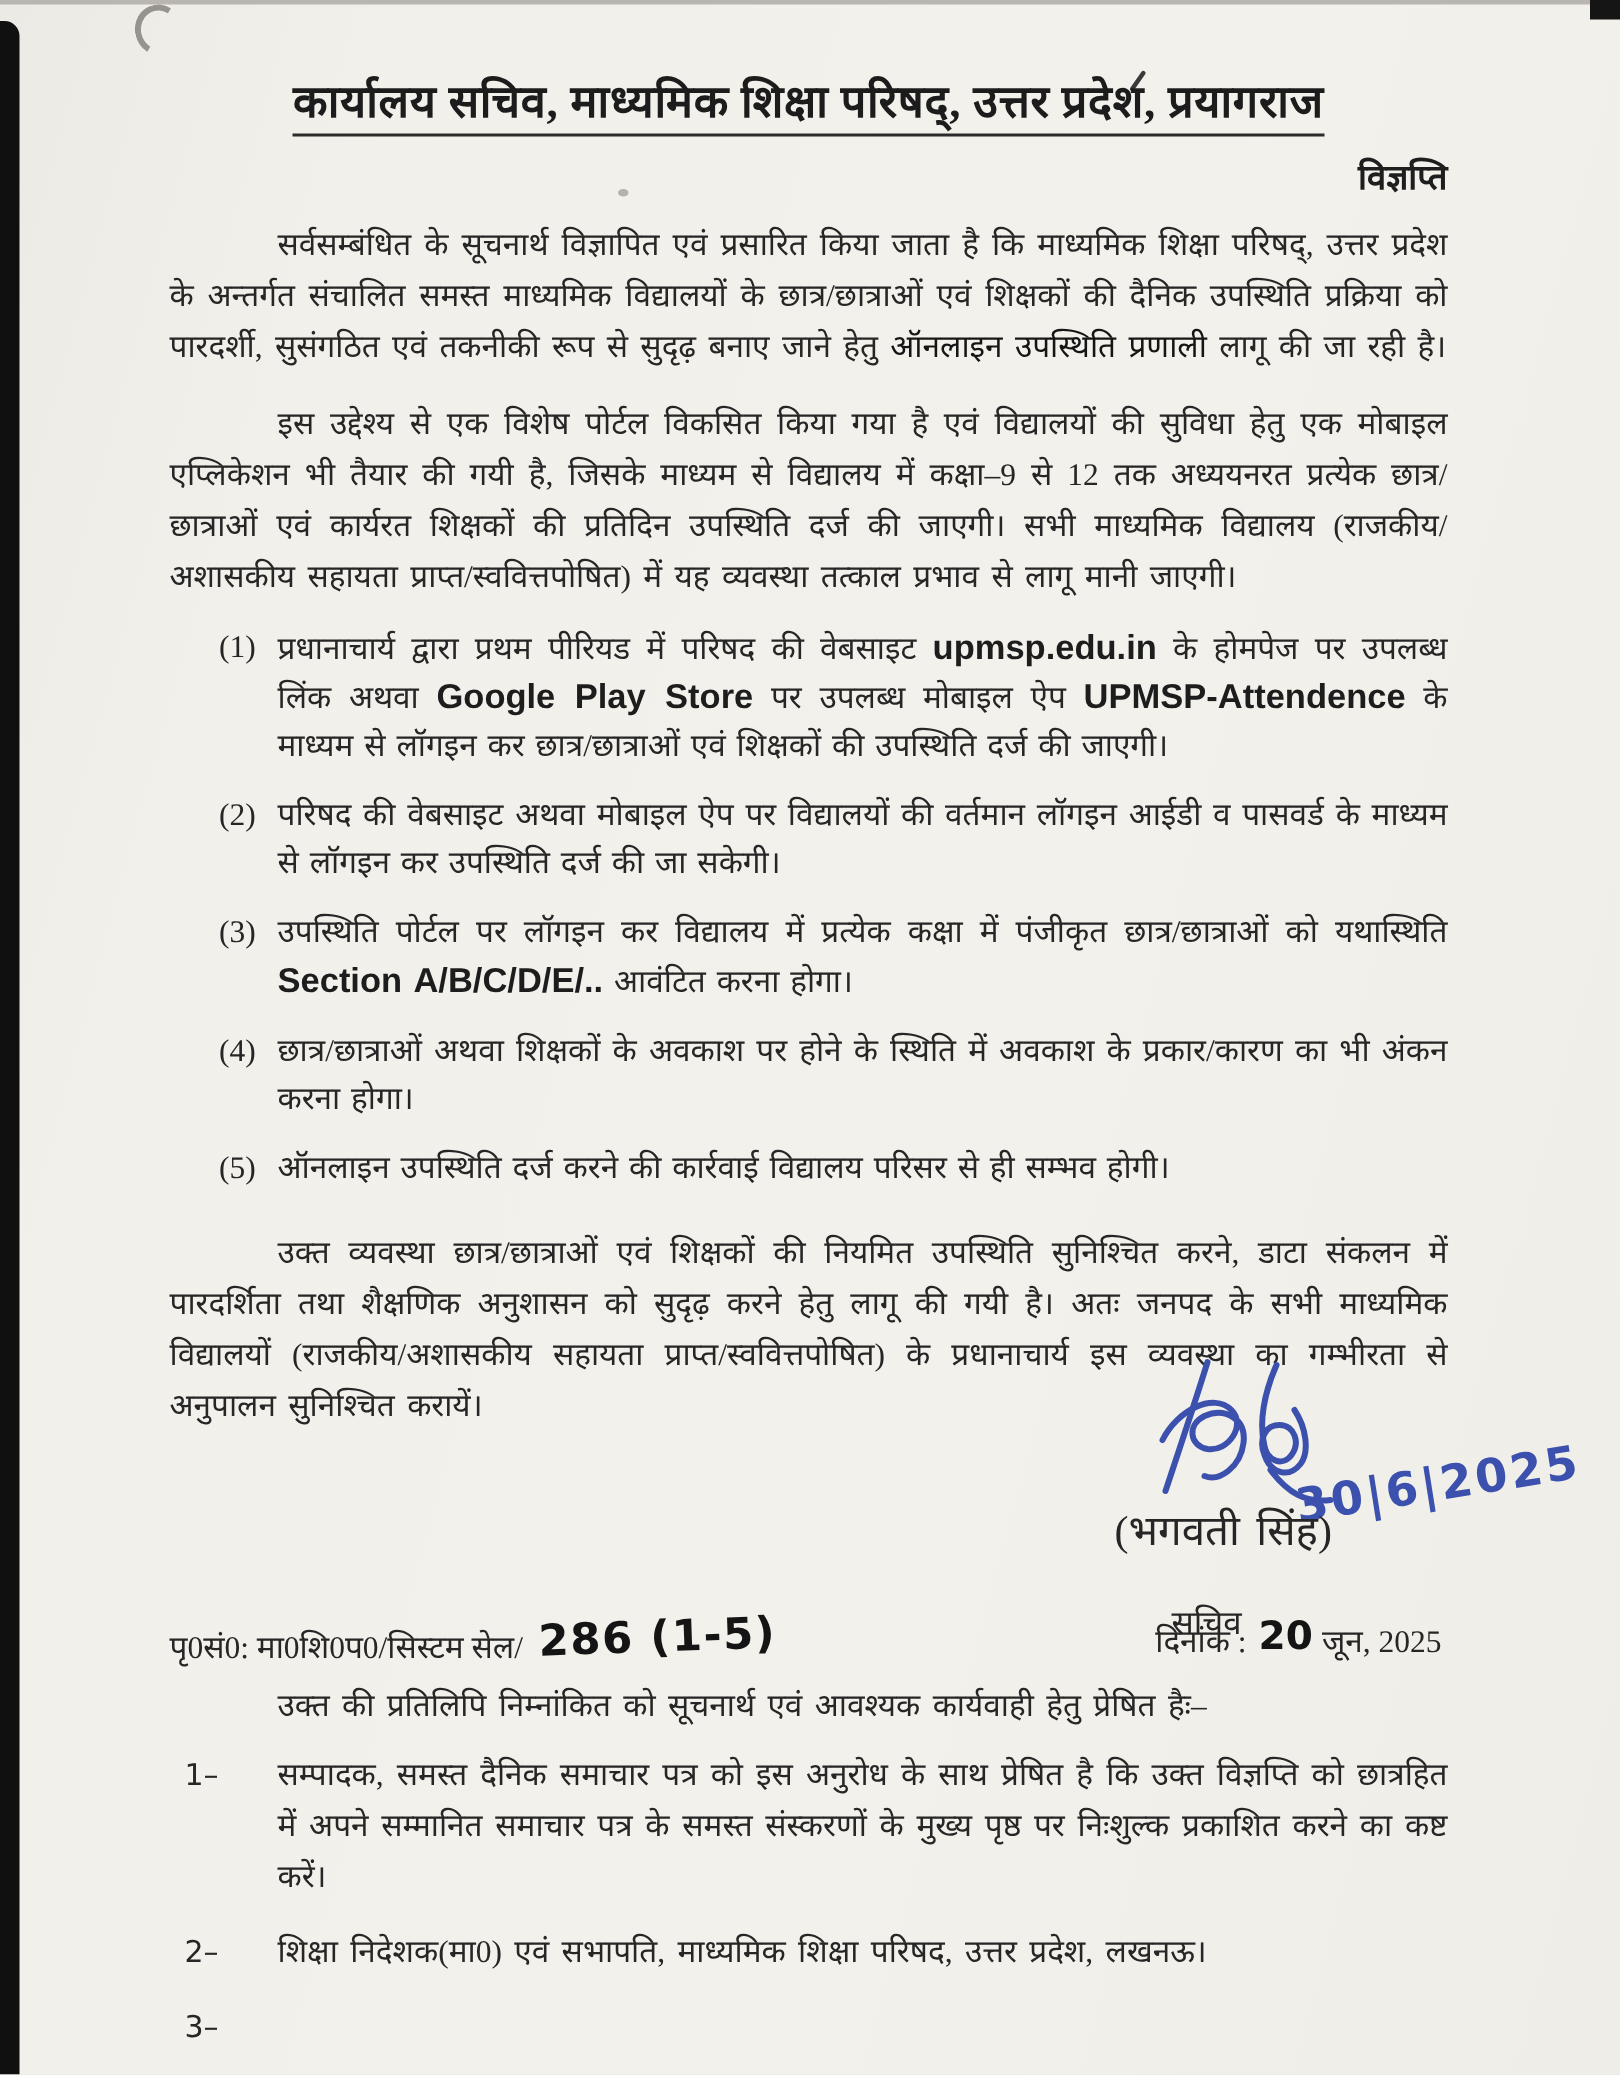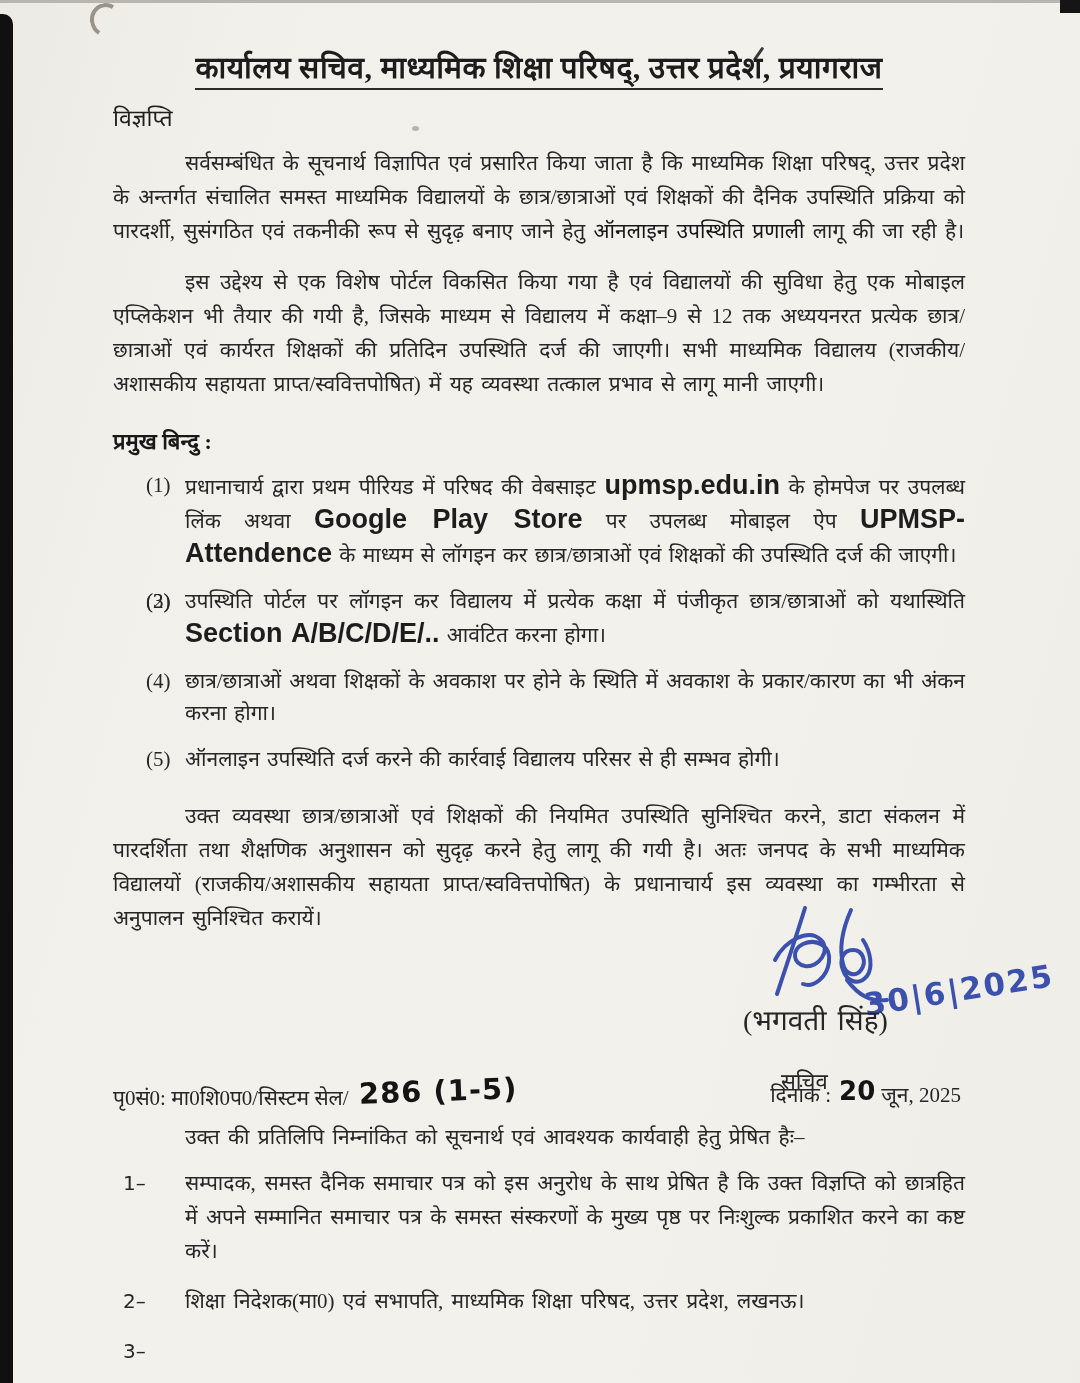--- a/index.html
+++ b/index.html
@@ -28,31 +28,31 @@
   .stray-mark{position:absolute;left:757px;top:46px;width:3px;height:16px;background:#3a3a3a;transform:rotate(35deg);border-radius:2px;}
   .smudge{position:absolute;left:412px;top:126px;width:7px;height:5px;background:#b6b3ad;border-radius:50%;}
 
   
   .content{position:absolute;left:113px;top:46px;width:852px;}
   .title{
     text-align:center;font-size:30px;font-weight:bold;color:#1c1c1c;
     margin:0;letter-spacing:0.5px;
   }
   .title .underlined{border-bottom:2px solid #2b2b2b;padding-bottom:4px;}
-  .subtitle{text-align:left;font-size:23px;font-weight:normal;color:#1e1e1e;margin-top:14px;}
+  .subtitle{text-align:right;font-size:23px;font-weight:bold;color:#1e1e1e;margin-top:14px;}
 
   .para{
     font-size:21px;line-height:34px;text-align:justify;margin:0;
     word-spacing:3px;
   }
   .para.first-indent{text-indent:72px;}
   .p1{margin-top:13px;}
   .p2{margin-top:17px;}
   .bold-dev{font-weight:normal;color:#151515;}
-  .latin{font-family:"Liberation Sans","DejaVu Sans",sans-serif;font-weight:600;font-size:27px;color:#1d1d1d;}
+  .latin{font-family:"Liberation Sans","DejaVu Sans",sans-serif;font-weight:600;font-size:23px;color:#1d1d1d;}
 
   .points-heading{font-size:22px;font-weight:bold;color:#181818;margin-top:24px;}
 
   .points{list-style:none;margin:6px 0 0 0;padding:0;}
   .points li{
     position:relative;padding-left:72px;margin-top:14px;
     font-size:21px;line-height:32px;text-align:justify;word-spacing:2px;
   }
   .points .num{position:absolute;left:33px;top:0;}
 
@@ -107,28 +107,27 @@
 
     <h1 class="title">
       <span class="underlined">कार्यालय सचिव, माध्यमिक शिक्षा परिषद्, उत्तर प्रदेश, प्रयागराज</span>
     </h1>
     <div class="subtitle">विज्ञप्ति</div>
 
     <p class="para first-indent p1"><span>सर्वसम्बंधित के सूचनार्थ विज्ञापित एवं प्रसारित किया जाता है कि माध्यमिक शिक्षा परिषद्, उत्तर प्रदेश के अन्तर्गत संचालित समस्त माध्यमिक विद्यालयों के छात्र/छात्राओं एवं शिक्षकों की दैनिक उपस्थिति प्रक्रिया को पारदर्शी, सुसंगठित एवं तकनीकी रूप से सुदृढ़ बनाए जाने हेतु </span><span class="bold-dev">ऑनलाइन उपस्थिति प्रणाली</span><span> लागू की जा रही है।</span></p>
 
     <p class="para first-indent p2">इस उद्देश्य से एक विशेष पोर्टल विकसित किया गया है एवं विद्यालयों की सुविधा हेतु एक मोबाइल एप्लिकेशन भी तैयार की गयी है, जिसके माध्यम से विद्यालय में कक्षा–9 से 12 तक अध्ययनरत प्रत्येक छात्र/छात्राओं एवं कार्यरत शिक्षकों की प्रतिदिन उपस्थिति दर्ज की जाएगी। सभी माध्यमिक विद्यालय (राजकीय/अशासकीय सहायता प्राप्त/स्ववित्तपोषित) में यह व्यवस्था तत्काल प्रभाव से लागू मानी जाएगी।</p>
 
-    <div class="points-heading">प्रमुख बिन्दु :</div>
 
     <ul class="points">
       <li>
         <span class="num">(1)</span><span>प्रधानाचार्य द्वारा प्रथम पीरियड में परिषद की वेबसाइट </span><span class="latin">upmsp.edu.in</span><span> के होमपेज पर उपलब्ध लिंक अथवा </span><span class="latin">Google Play Store</span><span> पर उपलब्ध मोबाइल ऐप </span><span class="latin">UPMSP-Attendence</span><span> के माध्यम से लॉगइन कर छात्र/छात्राओं एवं शिक्षकों की उपस्थिति दर्ज की जाएगी।</span>
       </li>
       <li>
-        <span class="num">(2)</span>
+        <span class="num">(2)</span><span>परिषद की वेबसाइट अथवा मोबाइल ऐप पर विद्यालयों की वर्तमान लॉगइन आईडी व पासवर्ड के माध्यम से लॉगइन कर उपस्थिति दर्ज की जा सकेगी।</span>
       </li>
       <li>
         <span class="num">(3)</span><span>उपस्थिति पोर्टल पर लॉगइन कर विद्यालय में प्रत्येक कक्षा में पंजीकृत छात्र/छात्राओं को यथास्थिति </span><span class="latin">Section A/B/C/D/E/..</span><span> आवंटित करना होगा।</span>
       </li>
       <li>
         <span class="num">(4)</span><span>छात्र/छात्राओं अथवा शिक्षकों के अवकाश पर होने के स्थिति में अवकाश के प्रकार/कारण का भी अंकन करना होगा।</span>
       </li>
       <li>
         <span class="num">(5)</span><span>ऑनलाइन उपस्थिति दर्ज करने की कार्रवाई विद्यालय परिसर से ही सम्भव होगी।</span>
       </li>

